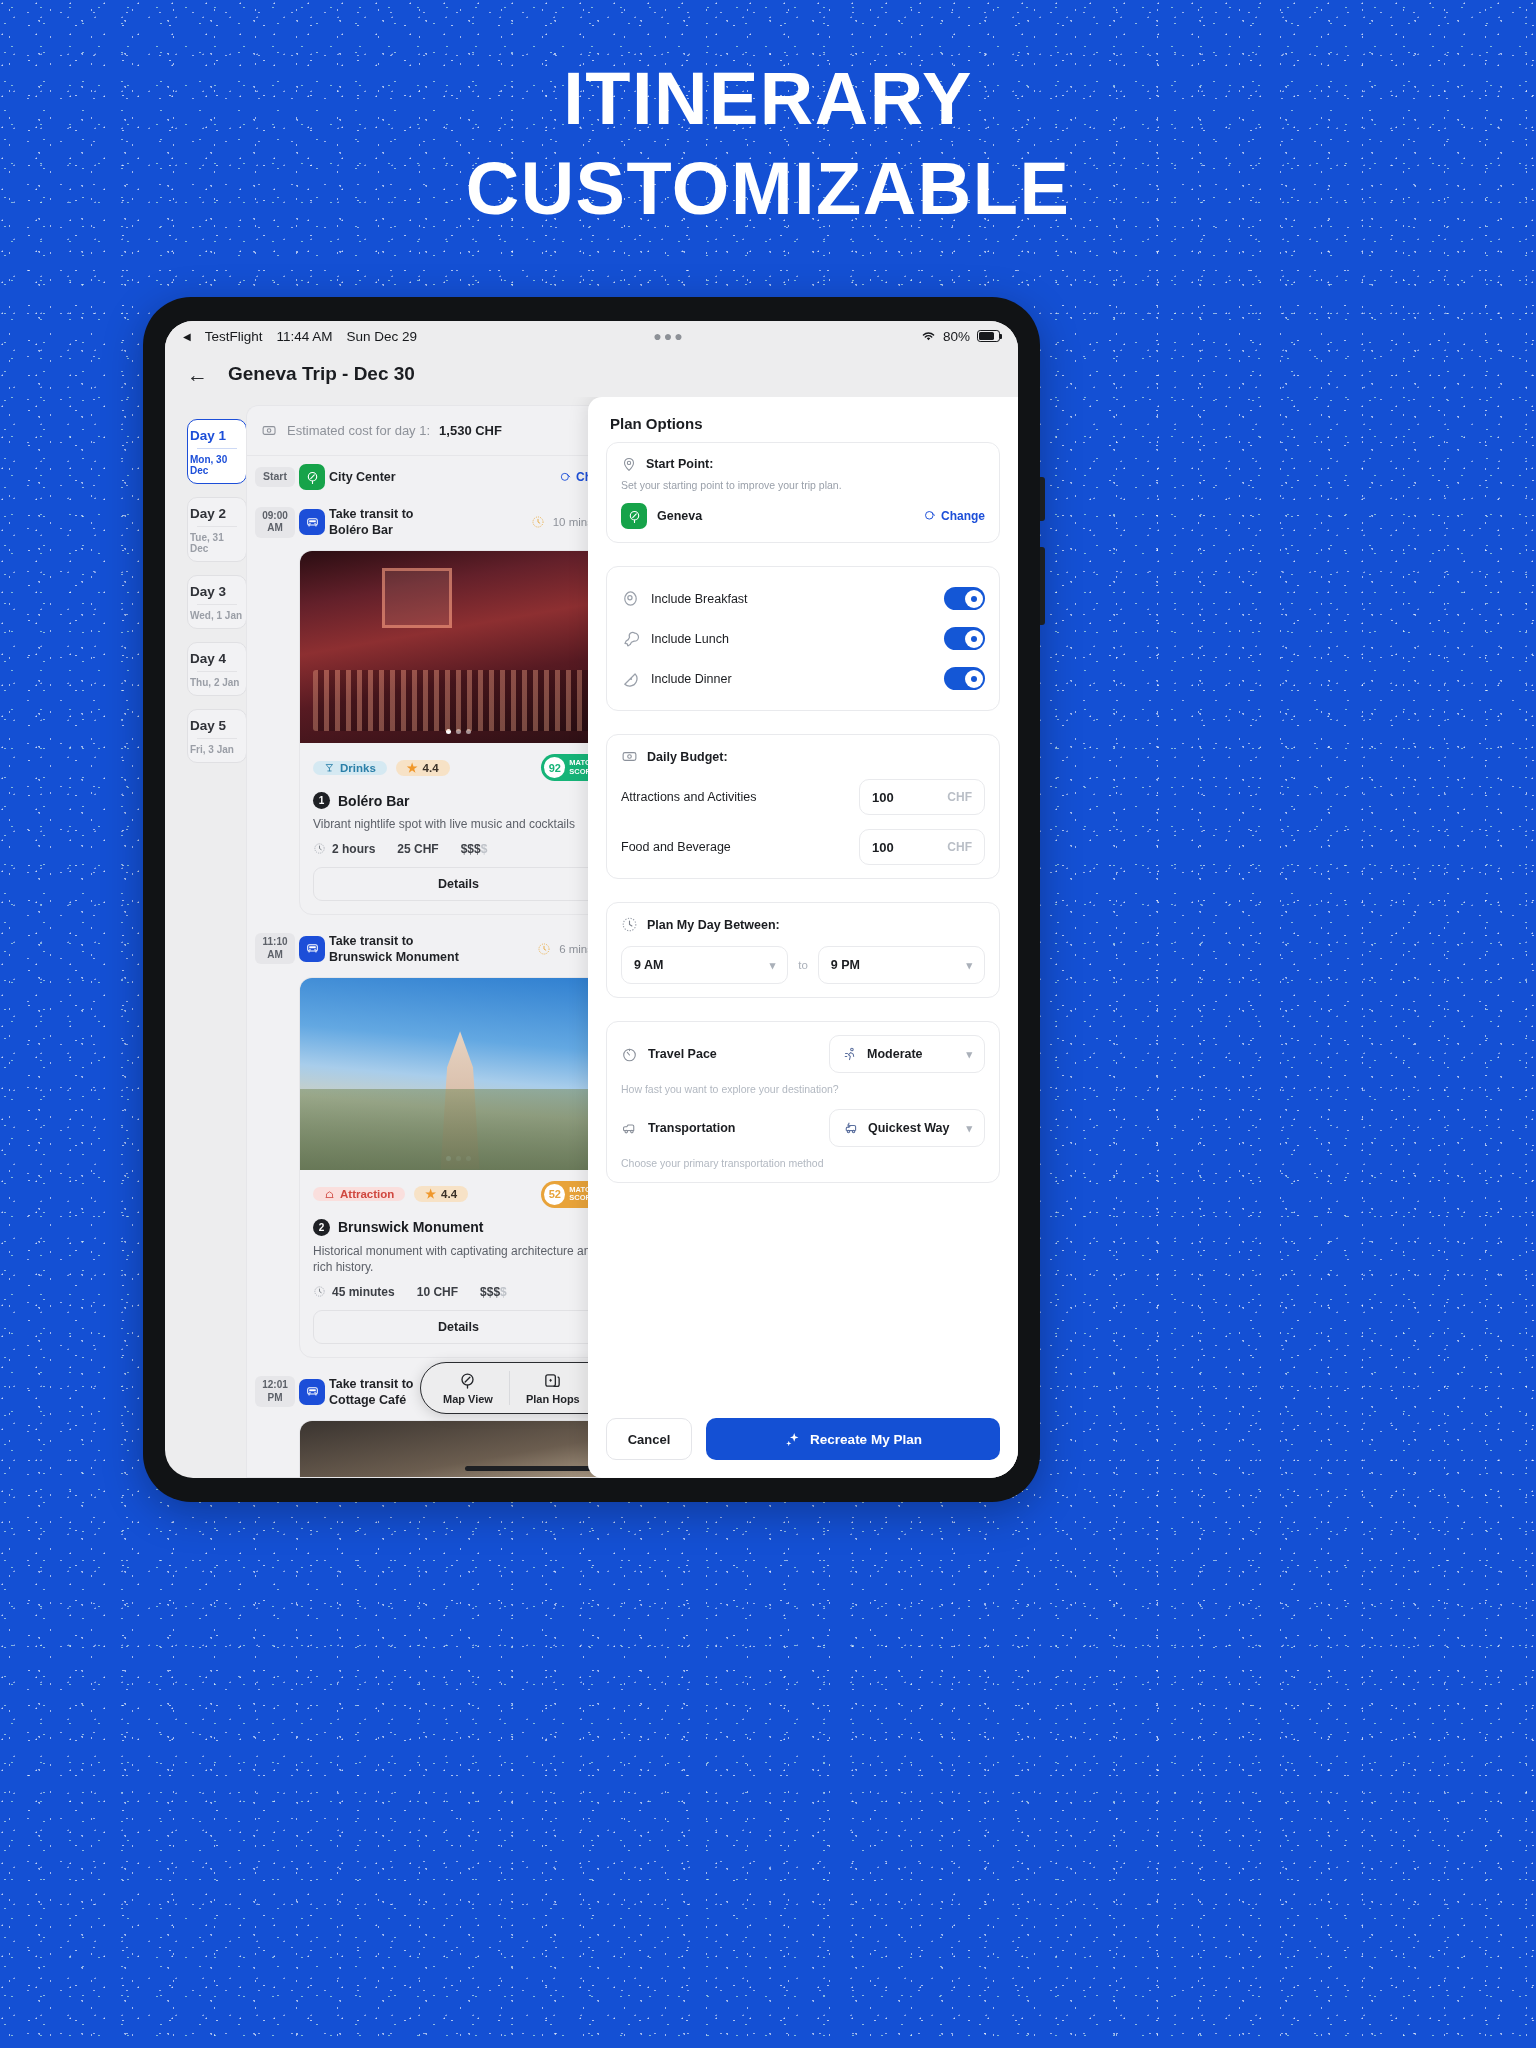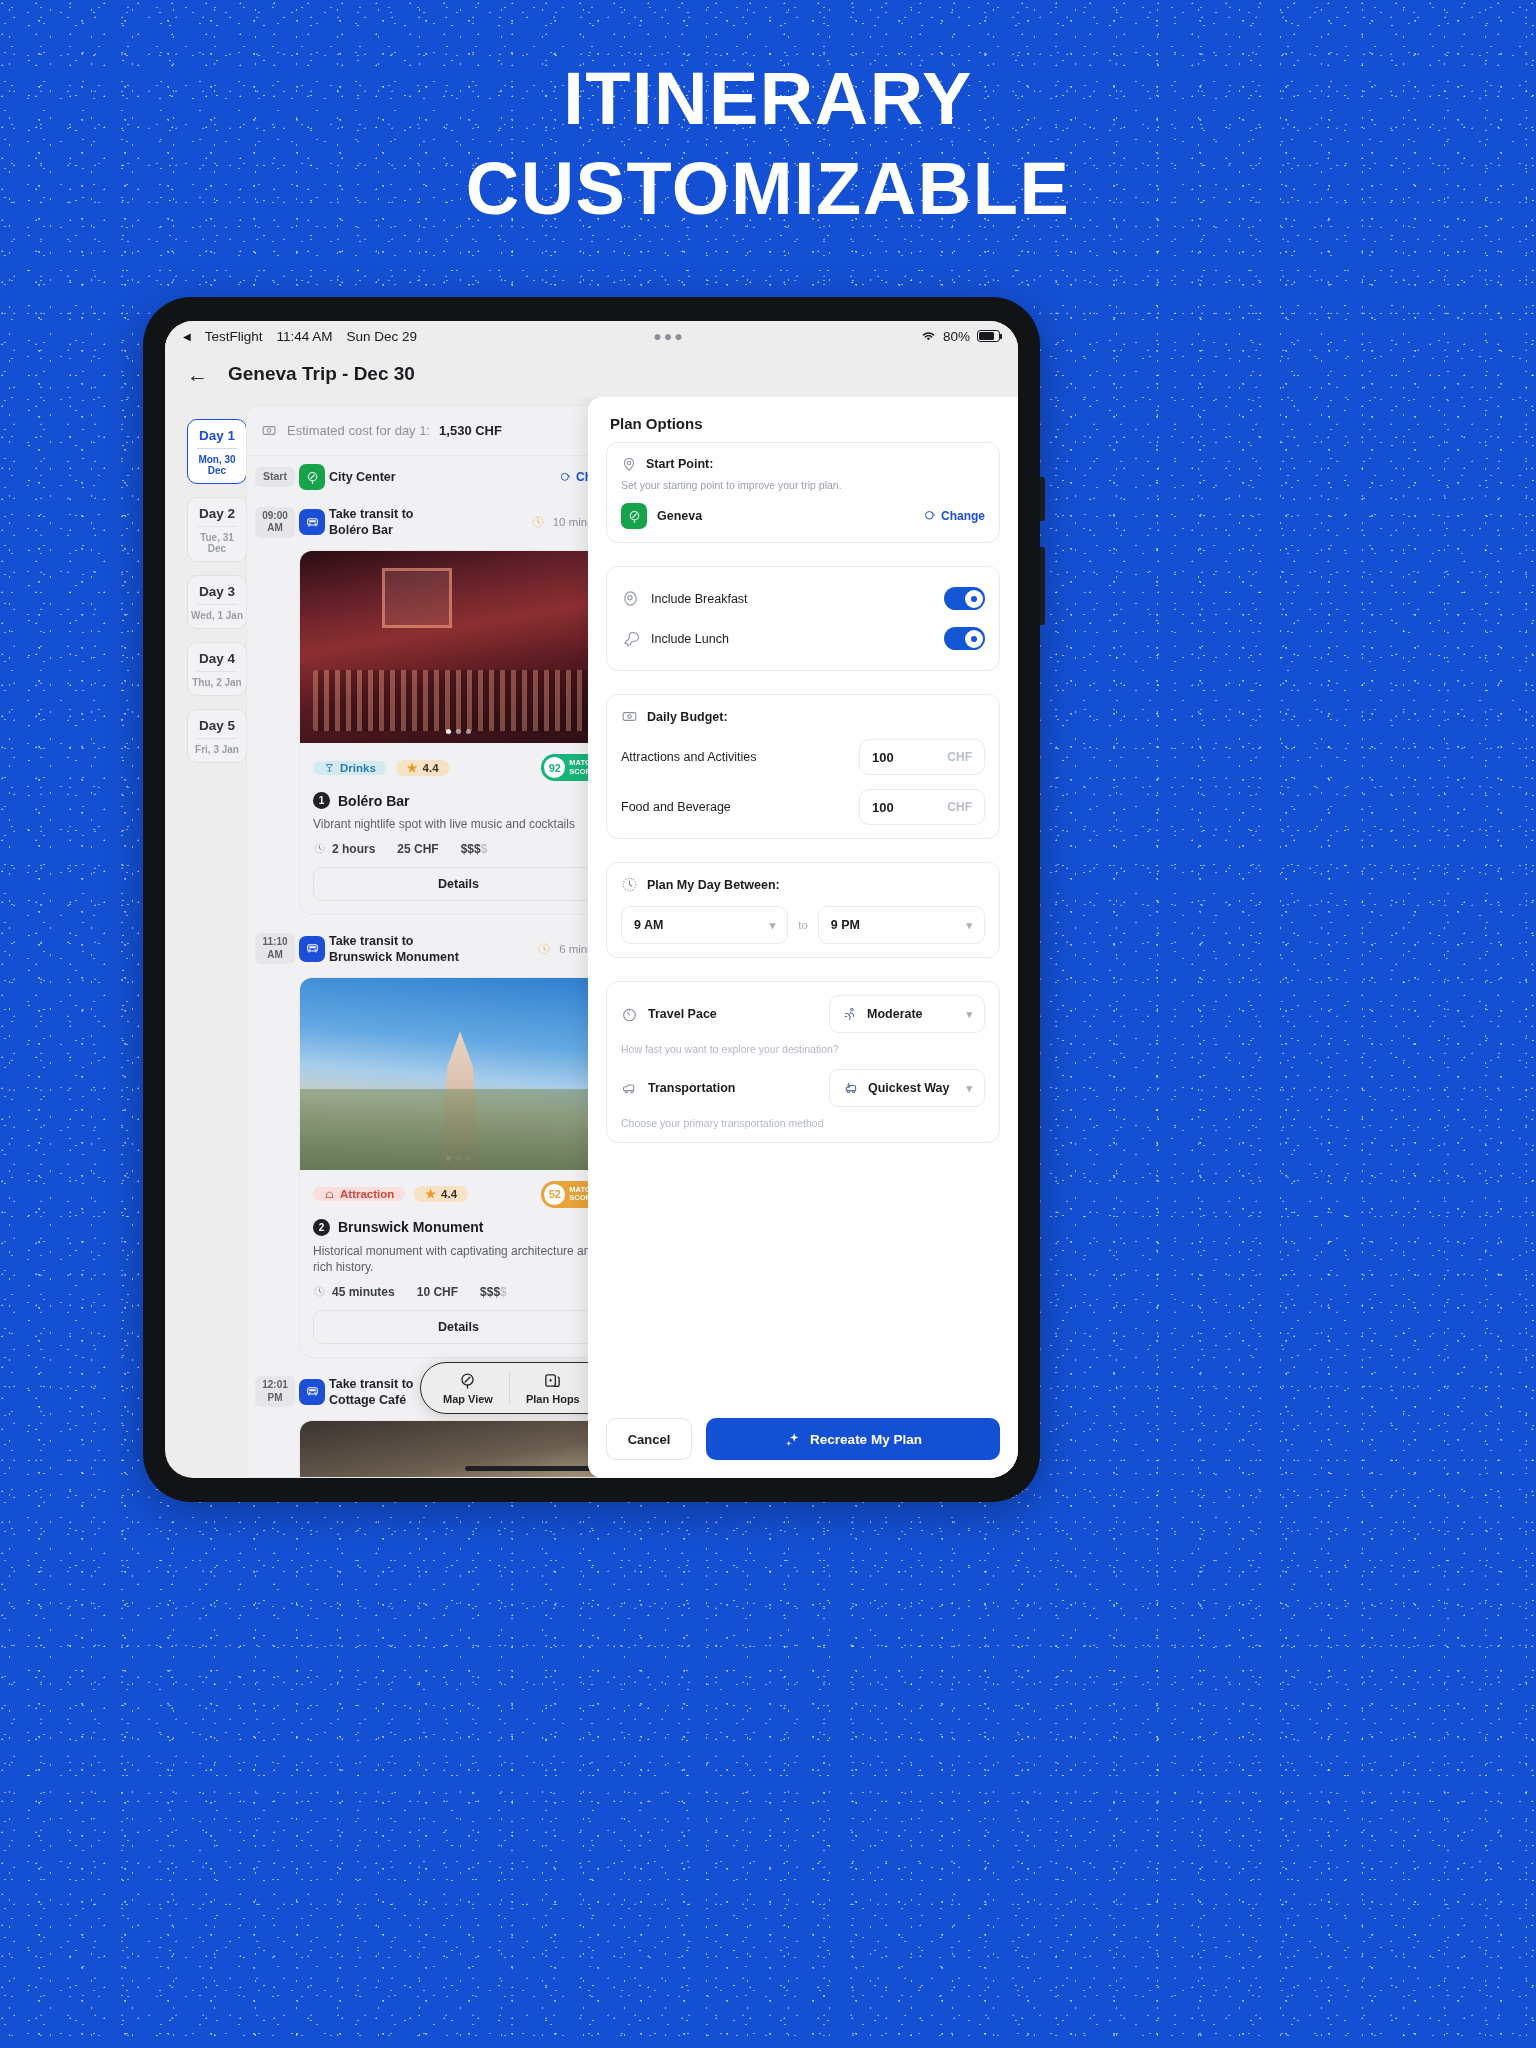--- a/index.html
+++ b/index.html
@@ -91,21 +91,21 @@
   .app-body { flex: 1; display: flex; position: relative; overflow: hidden; }
 
   
   .itin-wrap {
     width: 467px; flex: none; display: flex;
     padding: 8px 0 0 22px;
   }
   .days-rail { width: 60px; flex: none; padding-top: 14px; }
   .day-chip {
     margin-bottom: 13px; border-radius: 10px; border: 1px solid #e0e0e3;
-    background: #f2f2f4; text-align: center; padding: 8px 2px 7px;
+    background: #f2f2f4; padding: 8px 2px 7px;
     cursor: pointer;
   }
   .day-chip .d-num { font-size: 13.5px; font-weight: 700; color: #303238; }
   .day-chip .d-sep { height: 1px; background: #e3e3e6; margin: 5px 7px; }
   .day-chip .d-date { font-size: 10px; color: #9a9ea6; font-weight: 600; }
   .day-chip.active { border-color: #1c4ed8; background: #fff; }
   .day-chip.active .d-num, .day-chip.active .d-date { color: #1c4ed8; }
   .day-chip.active .d-sep { background: #cdd9f5; }
 
   .itin-col {
@@ -763,20 +763,30 @@
             </div>
             <div class="tgl-row">
               <svg width="19" height="19" viewBox="0 0 20 20">
                 <path d="M14.6 4.4a3.6 3.6 0 0 0-5.6 4.2l-1.4 2.6-2.2 1.4-1.2 2.6 2.4.4.6 2.2 2.4-1.4 1.4-2.4 2.8-1.2a3.6 3.6 0 0 0 .8-8.4z" fill="none" stroke="#9aa0aa" stroke-width="1.3" stroke-linejoin="round"></path>
               </svg>
               <span class="tgl-label">Include Lunch</span>
               <span class="switch">
                   <span class="knob"></span>
                 </span>
             </div>
+            <div class="tgl-row">
+              <svg width="19" height="19" viewBox="0 0 20 20">
+                <path d="M4 16 14.8 5.2a7.6 7.6 0 0 1 1.2 8.4A7.6 7.6 0 0 1 4 16z" fill="none" stroke="#9aa0aa" stroke-width="1.3" stroke-linejoin="round"></path>
+                <circle cx="10.6" cy="10.6" r="1.1" fill="#9aa0aa"></circle>
+              </svg>
+              <span class="tgl-label">Include Dinner</span>
+              <span class="switch">
+                  <span class="knob"></span>
+                </span>
+            </div>
           </div>
 
           <div class="card">
             <div class="c-head">
               <svg width="17" height="17" viewBox="0 0 20 20">
                 <rect x="2.5" y="5.5" width="15" height="9" rx="2.2" fill="none" stroke="#8b919b" stroke-width="1.3"></rect>
                 <circle cx="10" cy="10" r="2.1" fill="none" stroke="#8b919b" stroke-width="1.3"></circle>
               </svg>
               <span>Daily Budget:</span>
             </div>

